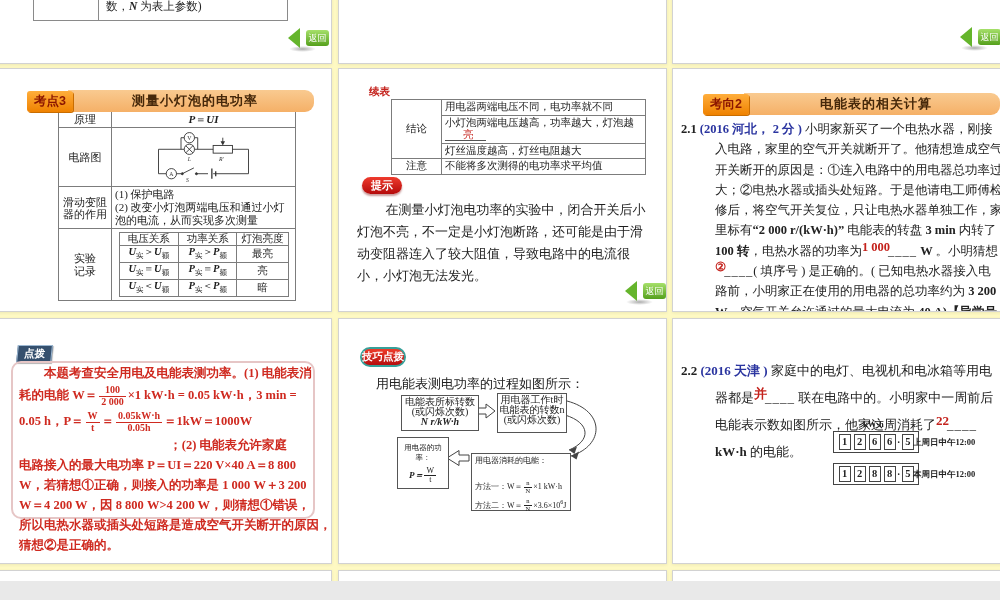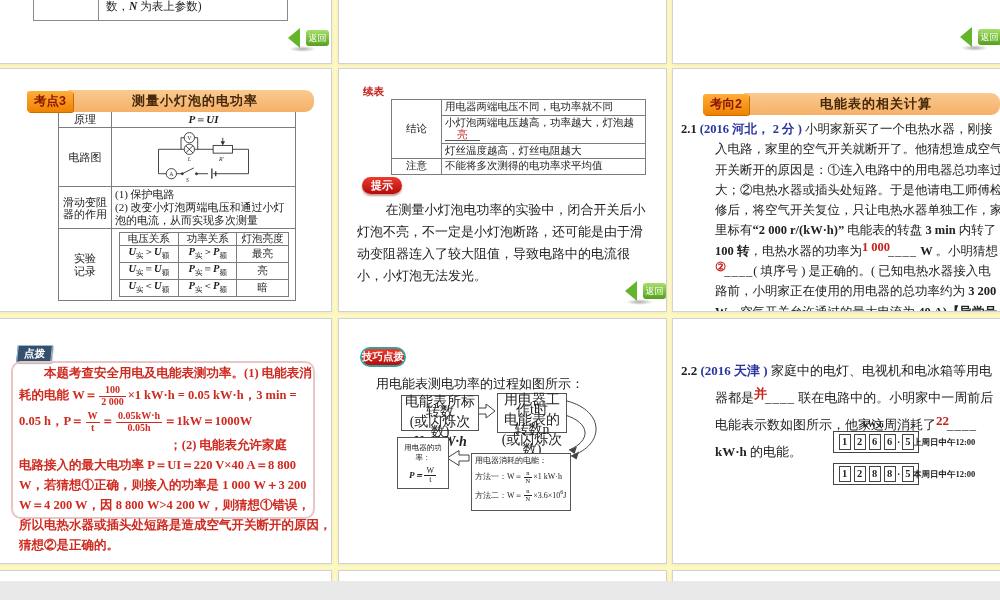--- a/index.html
+++ b/index.html
@@ -42,21 +42,21 @@
 
   
   table{border-collapse:collapse;}
   .ktable{font-size:11px;line-height:13px;color:#1c1c1c;}
   .ktable td{border:1px solid #7c7c7c;padding:1px 3px;vertical-align:middle;}
   .lbl{text-align:center;}
   .rectable{font-size:10.5px;line-height:12px;margin:2px auto;}
   .rectable td{border:1px solid #7c7c7c;padding:0 3px;text-align:center;height:12px;}
   .vs{font-style:italic;font-weight:bold;}
   sub{font-size:7.5px;}
-  .rd{color:#c4221c;}
+  .rd{color:#c4221c;margin-left:6px;}
   .bl{color:#2b35a0;font-weight:bold;}
 
   .frac{display:inline-block;vertical-align:middle;text-align:center;line-height:1.05;margin:0 2px;font-size:10px;}
   .frac .fn{display:block;border-bottom:1px solid currentColor;padding:0 2px;}
   .frac .fd{display:block;padding:0 2px;}
   .frac.tiny{font-size:6.5px;margin:0 1px;}
 
   .hint-badge{position:absolute;background:linear-gradient(#ef3b2d,#b40a0a);color:#fff;
     font-family:"Liberation Sans",sans-serif;font-weight:bold;font-size:11px;
     padding:1px 9px;border-radius:9px;box-shadow:0 2px 2px rgba(120,0,0,.4);}
@@ -66,21 +66,21 @@
   .skill-badge{position:absolute;background:linear-gradient(#ee3b2a,#b60e0e);color:#fff;
     font-family:"Liberation Sans",sans-serif;font-weight:bold;font-size:10.5px;
     padding:1px 0;border-radius:10px;border:2px solid #37a099;}
 
   .ansline{display:inline-block;border-bottom:1px solid #555;padding:0 12px;line-height:11px;}
   .ans-up{color:#c4221c;font-weight:bold;position:relative;top:-4px;margin-right:-2px;}
   .blank{letter-spacing:1px;}
 
   
   .fcbox{position:absolute;border:1px solid #555;background:#fff;text-align:center;
-    font-size:14px;line-height:10px;padding:1px;z-index:1;}
+    font-size:10px;line-height:10px;padding:1px;z-index:1;}
   .fcsvg{position:absolute;left:0;top:0;z-index:0;}
 
   
   .meterbox{position:absolute;border:1.5px solid #444;display:flex;align-items:center;
     padding:2px 3px;background:#fff;}
   .digit{border:1.2px solid #444;width:10px;height:14px;font-size:10.5px;font-weight:bold;
     text-align:center;line-height:14px;margin:0 1.5px;}
   .mlabel{position:absolute;font-size:8.5px;font-weight:bold;white-space:nowrap;}
 
   .c1line{height:20px;white-space:nowrap;font-weight:bold;color:#cf2a20;font-size:12.5px;}
@@ -280,21 +280,21 @@
           <div>(或闪烁次数)</div>
           <div><i class="vs">N r/kW·h</i></div>
       </div>
       <div class="fcbox" style="left:108px;top:0;width:66px;height:36px;">
         <div>用电器工作t时</div>
           <div>电能表的转数n</div>
           <div>(或闪烁次数)</div>
       </div>
       <div class="fcbox" style="left:82px;top:60px;width:92px;height:52px;font-size:8px;text-align:left;padding:2px 3px;">
         <div>用电器消耗的电能：</div>
-        <div style="margin-top:4px;"><span>方法一：W＝</span><span class="frac tiny"><span class="fn">n</span><span class="fd">N</span></span><span>×1 kW·h</span></div>
+        <div style="margin-top:14px;"><span>方法一：W＝</span><span class="frac tiny"><span class="fn">n</span><span class="fd">N</span></span><span>×1 kW·h</span></div>
         <div style="margin-top:2px;"><span>方法二：W＝</span><span class="frac tiny"><span class="fn">n</span><span class="fd">N</span></span><span>×3.6×10</span><sup style="font-size:6px;">6</sup><span>J</span></div>
       </div>
       <div class="fcbox" style="left:8px;top:44px;width:48px;height:48px;font-size:7.5px;">
         <div style="margin-top:4px;">用电器的功率：</div>
         <div style="margin-top:4px;font-size:9px;"><i class="vs">P＝</i><span class="frac tiny" style="font-size:8px;"><span class="fn">W</span><span class="fd">t</span></span></div>
       </div>
     </div>
   </div>
 
   <div class="slide sC3">

